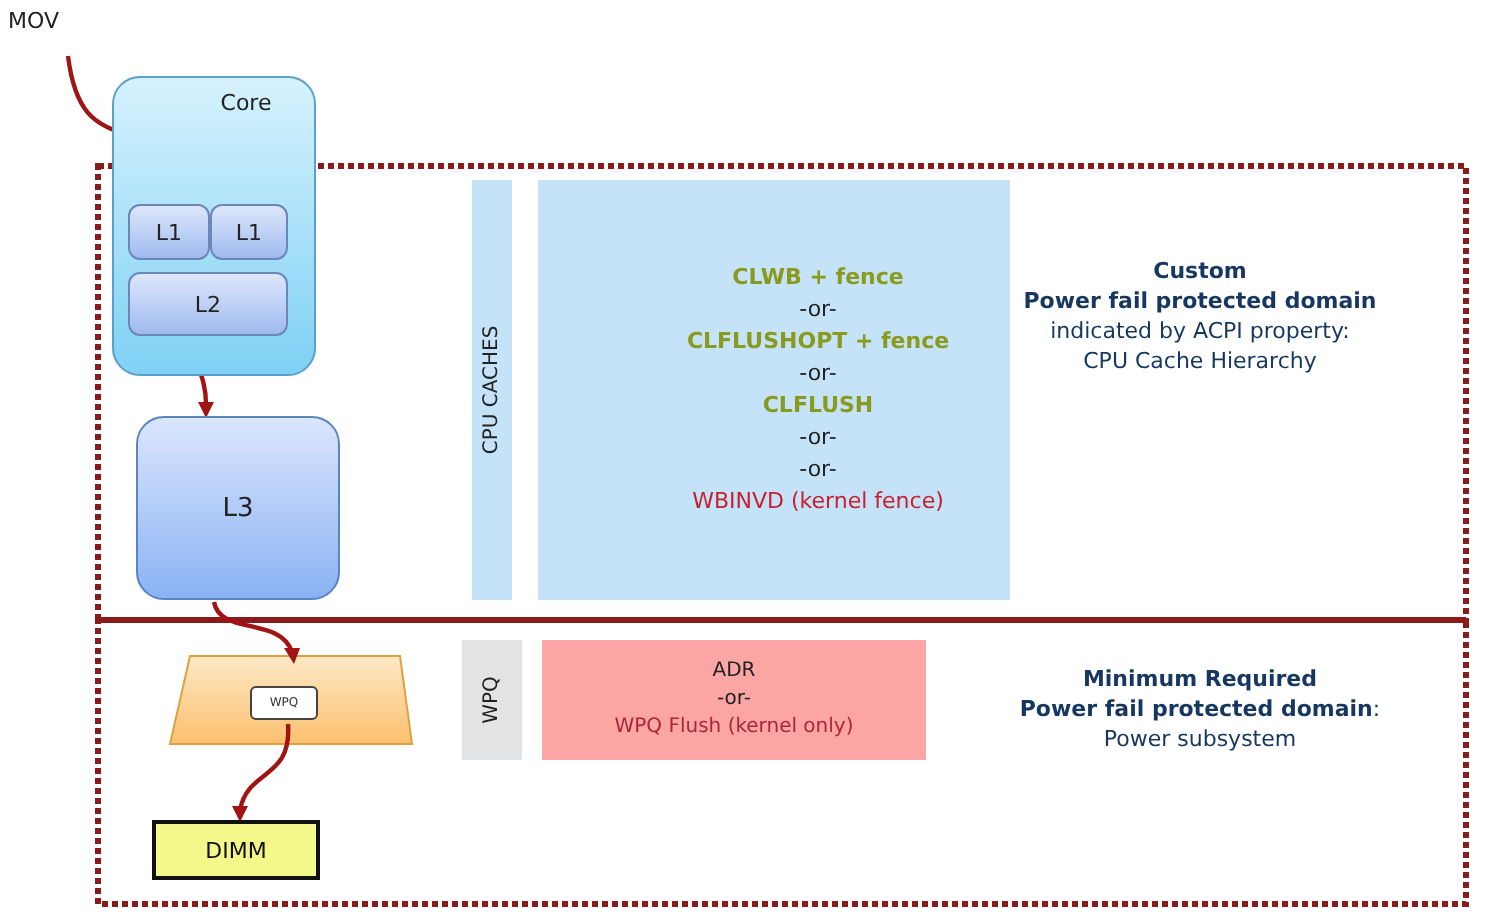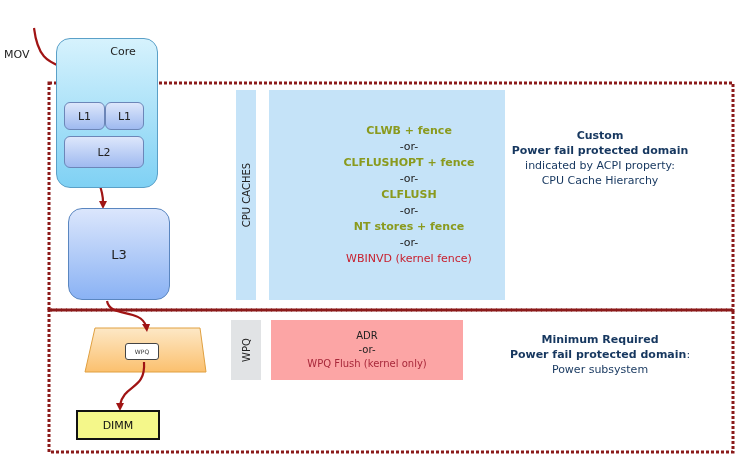--- a/index.html
+++ b/index.html
@@ -1,20 +1,20 @@
 <!DOCTYPE html>
 <html><head>
 <meta charset="utf-8">
 <style>
   html, body { margin:0; padding:0; background:#ffffff; }
   body { width:750px; height:460px; position:relative; overflow:hidden;
          font-family:"DejaVu Sans","Liberation Sans",sans-serif; }
   .abs { position:absolute; }
   #wires { position:absolute; left:0; top:0; width:750px; height:460px; pointer-events:none; }
-  .mov { left:4px; top:4px; font-size:11px; color:#222;margin-top:44px; }
+  .mov { left:4px; top:4px; font-size:11px; color:#222; }
   .core { left:56px; top:38px; width:102px; height:150px; border-radius:14px;
           border:1px solid #5aa0c8;
           background:linear-gradient(#d6f2fd,#7fd1f4); box-sizing:border-box; }
   .core-label { position:absolute; top:6px; width:100%; text-align:center; font-size:11px; color:#222;padding-left:16px; }
   .cache { border:1px solid #6c86b8; border-radius:6px; box-sizing:border-box;
            background:linear-gradient(#dde7fb,#9fbaf0);
            display:flex; align-items:center; justify-content:center; font-size:11px; color:#222; }
   .l3 { left:68px; top:208px; width:102px; height:92px; border-radius:14px;
         border:1px solid #5a86c0; box-sizing:border-box;
         background:linear-gradient(#dbe6fc,#8ab2f4);
@@ -90,21 +90,20 @@
 <div class="abs cpu-strip">
   <span class="vert-label">CPU CACHES</span>
 </div>
 <div class="abs cpu-panel" id="cpuPanel">
     <div class="opt green">CLWB + fence</div>
     <div class="opt or">-or-</div>
     <div class="opt green">CLFLUSHOPT + fence</div>
     <div class="opt or">-or-</div>
     <div class="opt green">CLFLUSH</div>
     <div class="opt or">-or-</div>
-    <div class="opt green">NT stores + fence</div>
     <div class="opt or">-or-</div>
     <div class="opt red">WBINVD (kernel fence)</div>
   </div>
 
 <div class="abs desc desc1">
   <div class="b">Custom</div>
   <div class="b">Power fail protected domain</div>
   <div>indicated by ACPI property:</div>
   <div>CPU Cache Hierarchy</div>
 </div>

